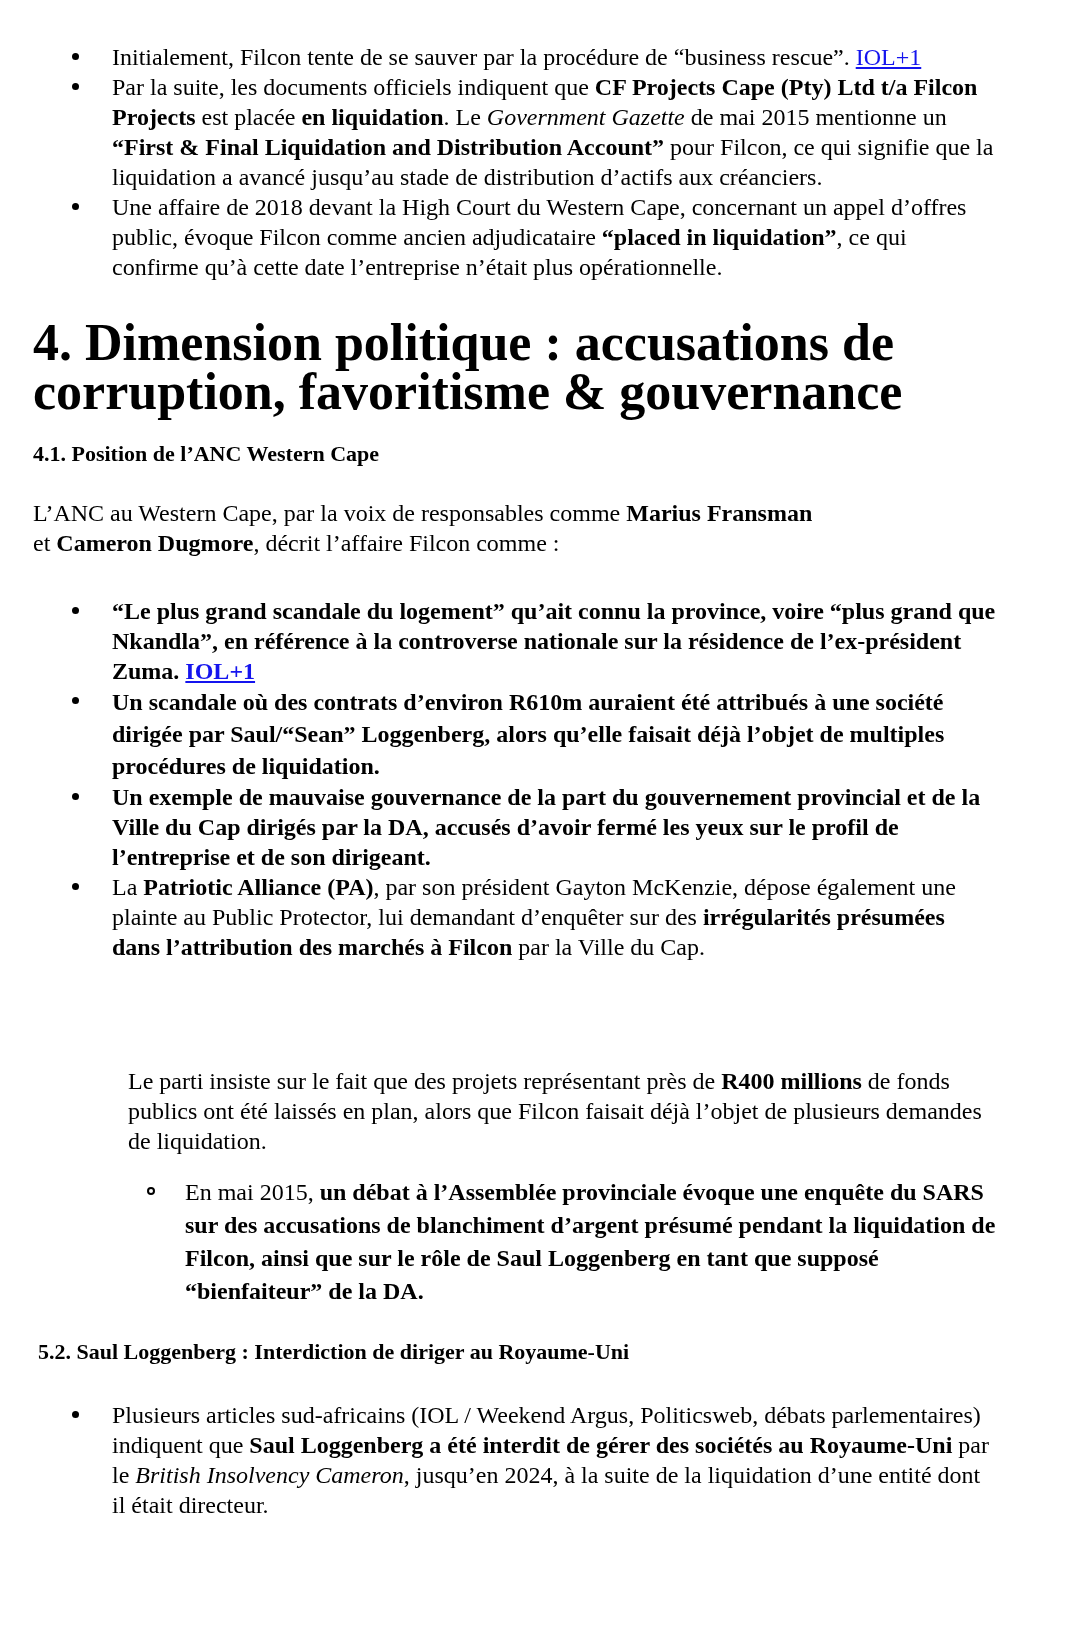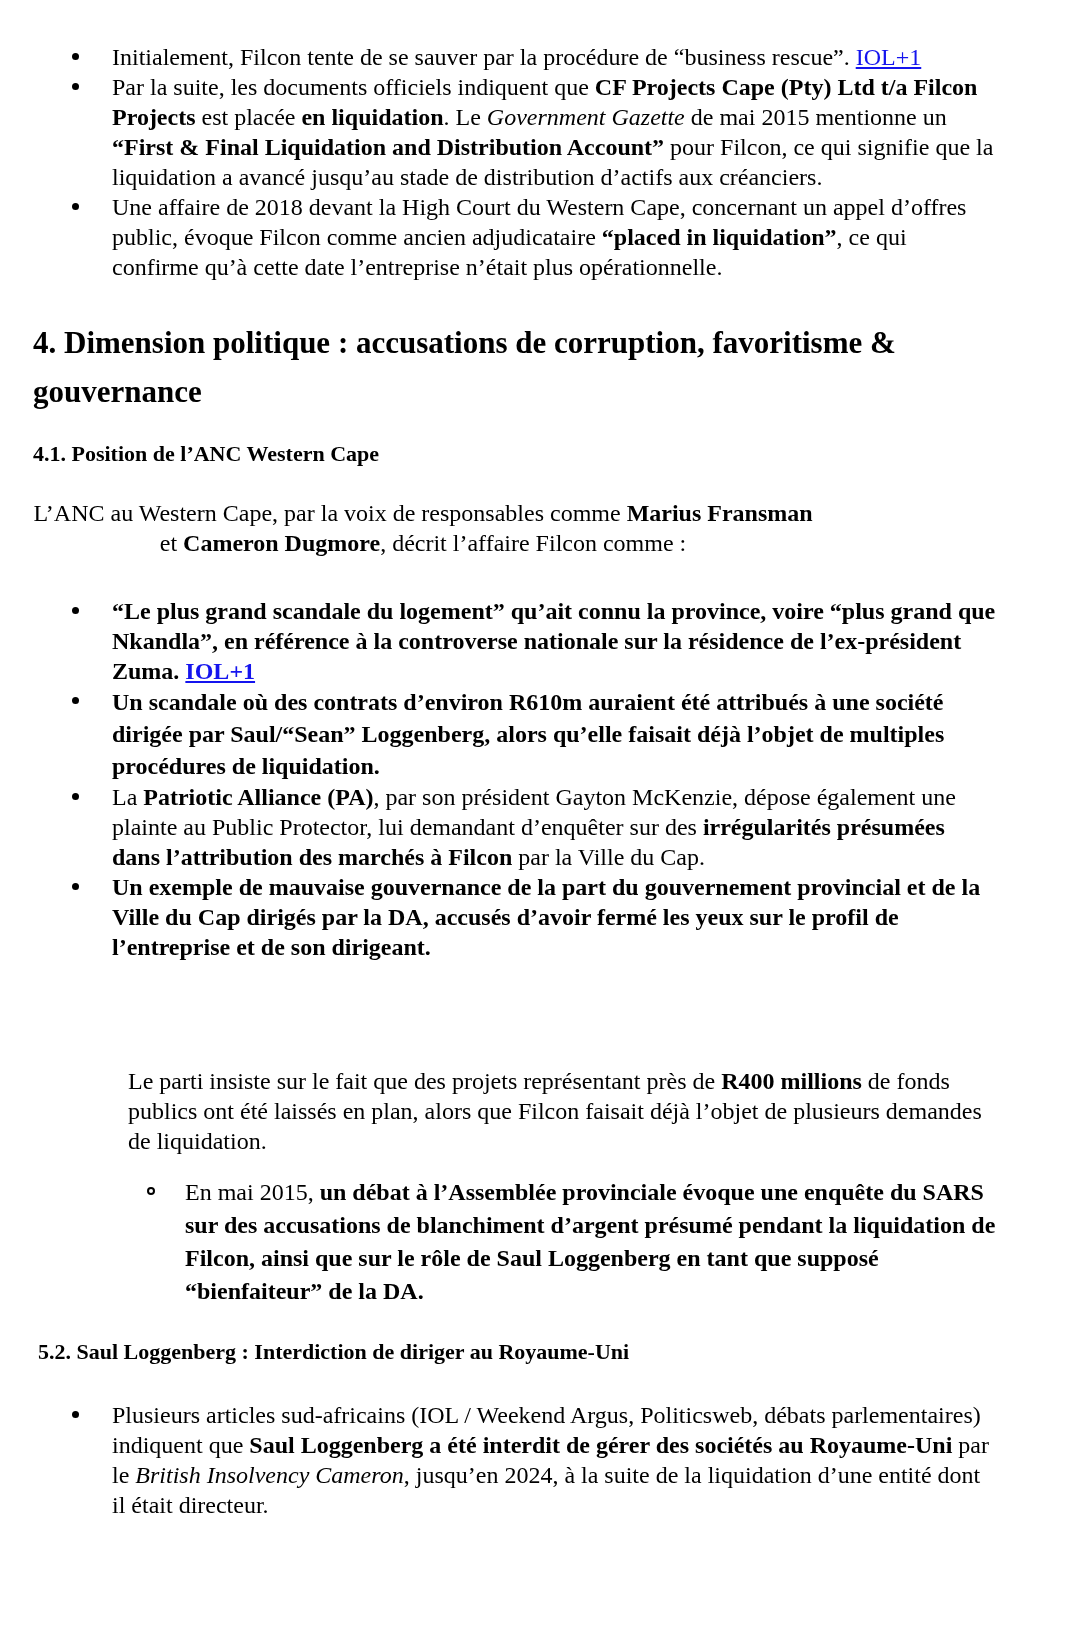--- a/index.html
+++ b/index.html
@@ -38,35 +38,35 @@
     left: 114px;
     top: 11px;
     width: 8px;
     height: 8px;
     background: transparent;
     border: 2px solid #000;
     border-radius: 50%;
     box-sizing: border-box;
   }
   h1.blk {
-    font-size: 31px;
+    font-size: 52px;
     line-height: 49px;
     font-weight: bold;
     margin: 36px 0 0 0;
   }
   h2.blk {
     font-size: 22px;
     line-height: 36px;
     font-weight: bold;
     margin: 0;
   }
   .blk-h2a { margin-top: 20px !important; }
   .blk-h2b { margin-top: 26px !important; margin-left: 5px !important; }
   .paragraph { max-width: 780px; }
-  .blk-para { margin-top: 26px; text-align: center; }
+  .blk-para { margin-top: 26px; }
   .group2-start { margin-top: 38px; }
   .para-indent { margin-left: 95px; }
   .blk-para-indent { margin-top: 104px; }
   .blk-subbullet { margin-top: 20px; }
   .blk-last { margin-top: 30px; }
   .has-large { line-height: 32px; }
   .bold { font-weight: bold; }
   .italic { font-style: italic; }
   .large { font-size: 24px; }
   a.link {
@@ -108,26 +108,26 @@
     <span><span class="bold">“Le plus grand scandale du logement” qu’ait connu la province, voire “plus grand que Nkandla”, en référence à la controverse nationale sur la résidence de l’ex-président Zuma. </span><a class="link bold" href="#">IOL+1</a></span>
   </div>
 
   <div class="blk bullet has-large">
     <span class="marker"></span>
     <span><span class="bold">Un scandale où des contrats d’environ R610m auraient été attribués à une société dirigée par </span><span class="bold large">Saul/“Sean” Loggenberg,</span><span class="bold"> alors qu’elle faisait déjà l’objet de multiples procédures de liquidation.</span></span>
   </div>
 
   <div class="blk bullet">
     <span class="marker"></span>
-    <span><span>La </span><span class="bold">Patriotic Alliance (PA)</span><span>, par son président Gayton McKenzie, dépose également une plainte au Public Protector, lui demandant d’enquêter sur des </span><span class="bold">irrégularités présumées dans l’attribution des marchés à Filcon</span><span> par la Ville du Cap.</span></span>
+    <span><span class="bold">Un exemple de mauvaise gouvernance de la part du gouvernement provincial et de la Ville du Cap dirigés par la DA, accusés d’avoir fermé les yeux sur le profil de l’entreprise et de son dirigeant.</span></span>
   </div>
 
   <div class="blk bullet">
     <span class="marker"></span>
-    <span><span class="bold">Un exemple de mauvaise gouvernance de la part du gouvernement provincial et de la Ville du Cap dirigés par la DA, accusés d’avoir fermé les yeux sur le profil de l’entreprise et de son dirigeant.</span></span>
+    <span><span>La </span><span class="bold">Patriotic Alliance (PA)</span><span>, par son président Gayton McKenzie, dépose également une plainte au Public Protector, lui demandant d’enquêter sur des </span><span class="bold">irrégularités présumées dans l’attribution des marchés à Filcon</span><span> par la Ville du Cap.</span></span>
   </div>
 
   <div class="blk para-indent blk-para-indent">
     <span><span>Le parti insiste sur le fait que des projets représentant près de </span><span class="bold">R400 millions</span><span> de fonds publics ont été laissés en plan, alors que Filcon faisait déjà l’objet de plusieurs demandes de liquidation.</span></span>
   </div>
 
   <div class="blk subbullet blk-subbullet">
     <span class="marker"></span>
     <span><span>En mai 2015, </span><span class="bold">un débat à l’Assemblée provinciale évoque une enquête du SARS sur des accusations de blanchiment d’argent présumé pendant la liquidation de Filcon, ainsi que sur le rôle de </span><span class="bold large">Saul Loggenberg</span><span class="bold"> en tant que supposé “bienfaiteur” de la DA.</span></span>
   </div>

